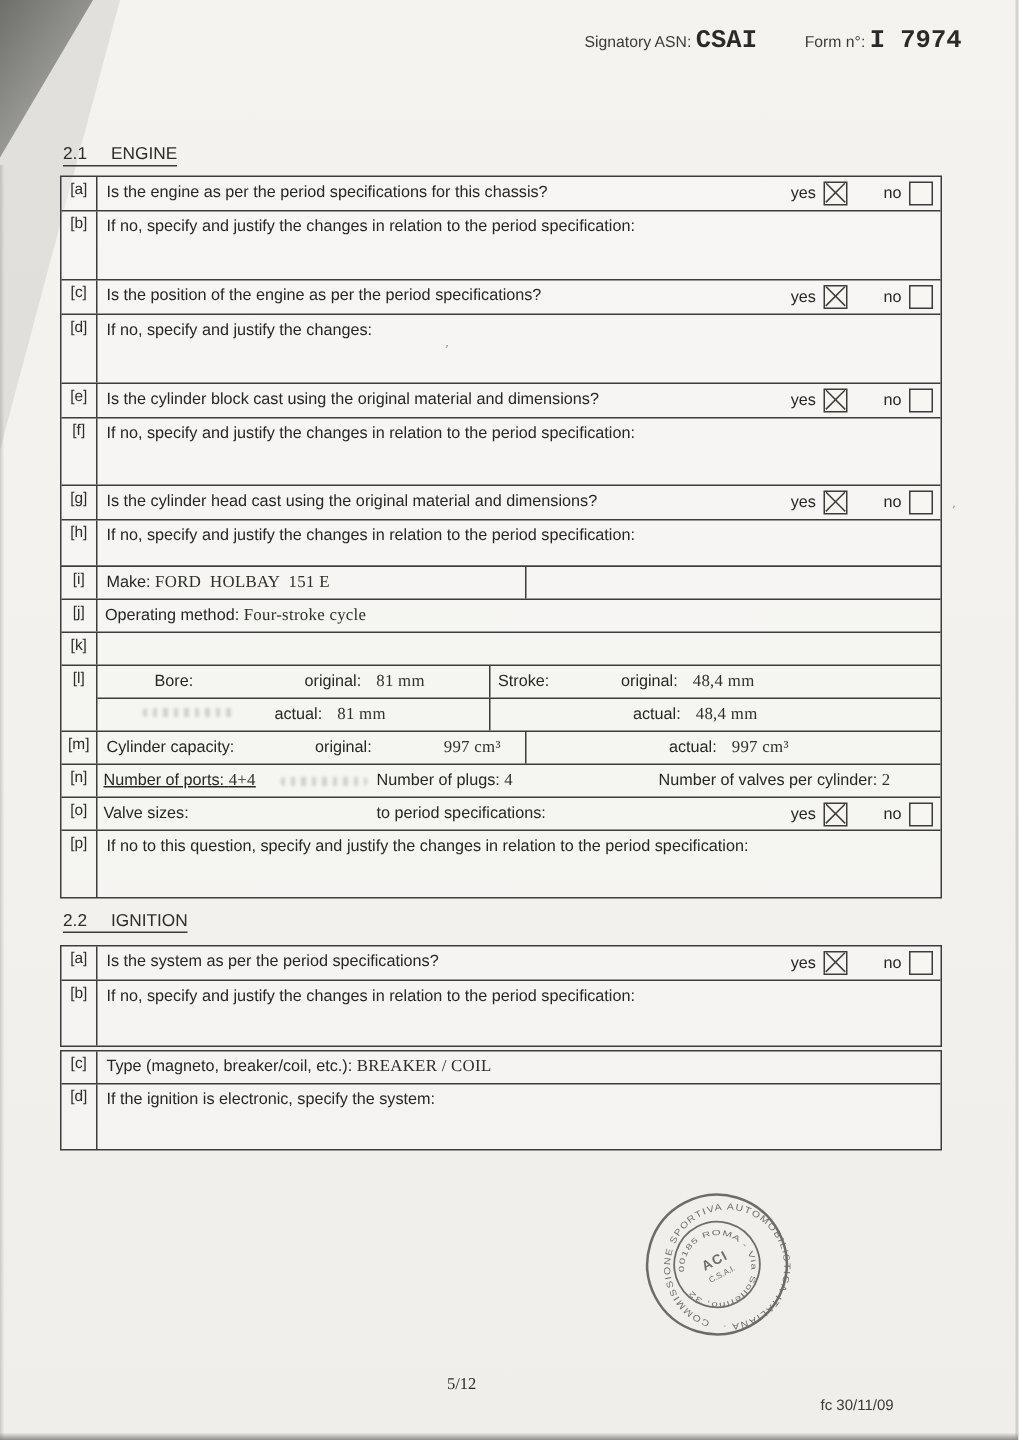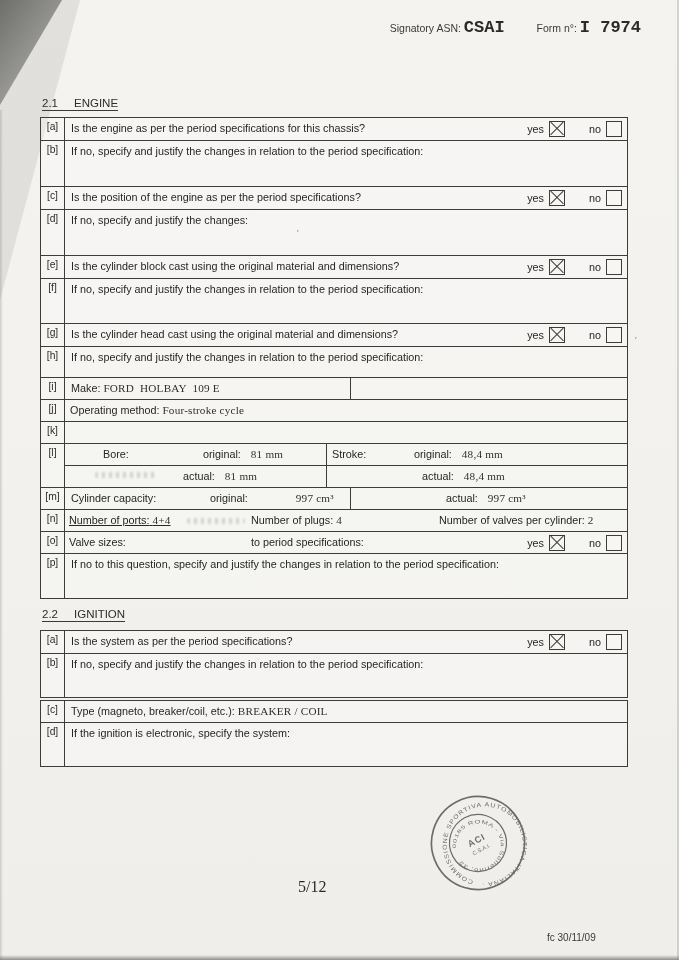--- a/index.html
+++ b/index.html
@@ -22,22 +22,22 @@
           background:repeating-linear-gradient(90deg,#8d8b84 0 3px,transparent 3px 7px);}
   
   .hdr{position:absolute;top:18px;right:38px;font-size:10.5px;color:#3a3a38;}
   .hdr .v{font-family:Liberation Mono, monospace;font-weight:bold;font-size:17px;color:#2a2a28;}
   .hdr .gap{display:inline-block;width:26px;}
   .title{position:absolute;top:80px;left:0;width:679px;text-align:center;
          font-size:12px;font-weight:bold;letter-spacing:.3px;color:#2c2c2a;}
   .sec{position:absolute;left:42px;font-size:11.5px;color:#2c2c2a;}
   .sec .u{border-bottom:1.2px solid #3a3a38;padding-bottom:1px;display:inline-block;}
   .sec .num{margin-right:16px;}
-  .footer-page{position:absolute;top:878px;left:298px;font-family:"Liberation Serif",serif;
-               font-size:16px;color:#2a2a28;}
+  .footer-page{position:absolute;top:917px;left:298px;font-family:"Liberation Serif",serif;
+               font-size:11px;color:#2a2a28;}
   .footer-code{position:absolute;top:932px;left:547px;font-size:10px;color:#3a3a38;}
   
   .tbl{position:absolute;left:40px;width:586px;border:1.3px solid #3c3c3a;background:rgba(255,255,255,.28);}
   .row{position:relative;display:flex;border-bottom:1px solid #3c3c3a;}
   .row:last-child{border-bottom:none;}
   .lt{width:23px;border-right:1px solid #3c3c3a;text-align:center;font-size:10.3px;
       padding-top:3px;flex:none;color:#2c2c2a;}
   .ct{flex:1;padding:3.5px 6px 0 6px;font-size:10.8px;position:relative;color:#262624;}
   .yn{position:absolute;right:5px;top:3px;display:flex;align-items:center;font-size:10.8px;color:#262624;}
   .box{width:14px;height:14px;border:1.5px solid #3c3c3a;margin-left:5px;position:relative;
@@ -141,21 +141,21 @@
     </div>
     <div class="row" style="height:30px;">
       <div class="lt">[h]</div>
       <div class="ct">If no, specify and justify the changes in relation to the period specification:</div>
     </div>
   </div>
 
   <div class="tbl" style="top:377px;">
     <div class="srow">
       <div class="lt">[i]</div>
-      <div class="cl"><span>Make:</span>&nbsp;<span class="tv">FORD  HOLBAY  109 E</span></div>
+      <div class="cl"><span>Make:</span>&nbsp;<span class="tv">FORD  HOLBAY  151 E</span></div>
     </div>
     <div class="srow">
       <div class="lt">[j]</div>
       <div class="cr"><span>Operating method:</span>&nbsp;<span class="tv">Four-stroke cycle</span></div>
     </div>
     <div class="srow">
       <div class="lt">[k]</div>
     </div>
     <div class="sgroup">
       <div class="lt" style="border-right:1px solid #3c3c3a;">[l]</div>

